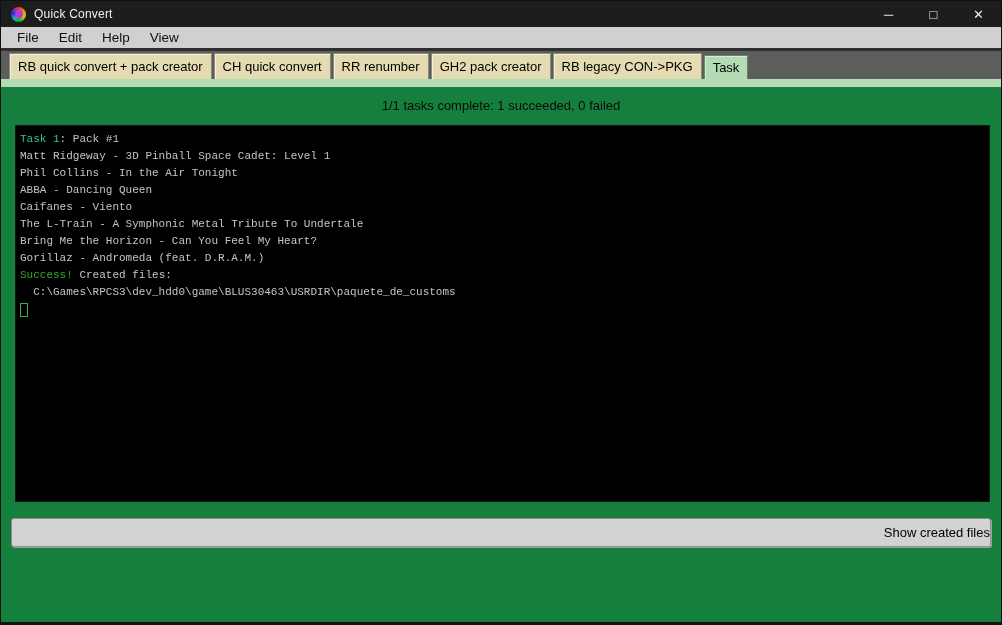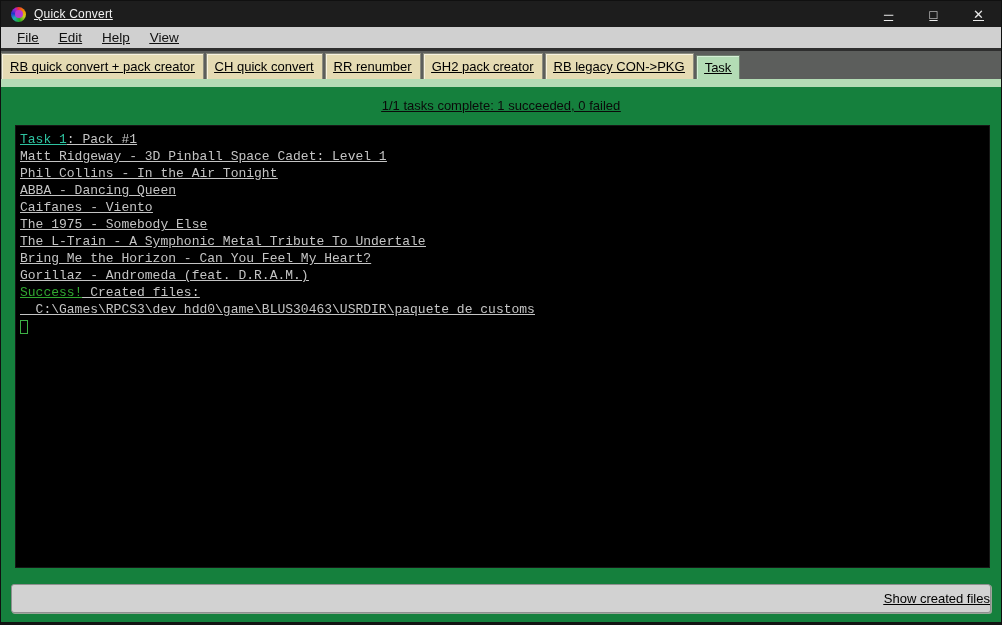--- a/index.html
+++ b/index.html
@@ -1,15 +1,15 @@
 <!DOCTYPE html>
 <html><head>
 <meta charset="utf-8">
 <style>
-  * { margin:0; padding:0; box-sizing:border-box;text-decoration:underline; }
+  * { margin:0; padding:0; box-sizing:border-box; }
   html,body { width:1002px; height:625px; overflow:hidden; background:#000; }
   .window {
     width:1002px; height:625px;
     border:1px solid #101010; border-bottom:3px solid #141414;
     display:flex; flex-direction:column;
     font-family:"Liberation Sans", sans-serif;
     background:#b3dcb5;
   }
   
   .titlebar {
@@ -34,46 +34,46 @@
   }
   
   .menubar {
     height:24px; background:#d0d0d0; border-bottom:3px solid #2e2e2e;
     display:flex; align-items:center; padding-left:6px; flex:0 0 auto;
   }
   .menu-item { font-size:13.5px; color:#101010; padding:3px 10px; }
   
   .tabstrip {
     height:28px; background:#5c5e5c; display:flex; align-items:stretch;
-    flex:0 0 auto;
+    padding-left:8px; flex:0 0 auto;
   }
   .tab {
     background:#e5dbb3; color:#000; font-size:13px;
     border:1px solid #8b8b7d; border-bottom:none;
     box-shadow:inset 1px 1px 0 #f7f2e0;
     margin-top:2px; margin-right:2px;
     display:flex; align-items:center; padding:0 8px;
     white-space:nowrap;
   }
   .tab.active {
     background:#b3dcb5; margin-top:4px;
     box-shadow:inset 1px 1px 0 #d6efd7;
     border-color:#6f7f6f;
   }
   
   .content { flex:1; background:#15803d; display:flex; flex-direction:column;margin-top:8px; }
   .status-label {
     text-align:center; font-size:13px; color:#0a0a0a; margin-top:11px;
   }
   .terminal {
-    margin:12px 11px 0 14px; height:443px;
+    margin:12px 11px 0 14px; height:377px;
     background:#000; border:1px solid #161616;
     padding:5px 4px;
     font-family:"Liberation Mono", monospace;
-    font-size:13px; line-height:17px;
+    font-size:11px; line-height:17px;
     color:#c4c4c4; overflow:hidden;
   }
   .tline { white-space:pre; }
   .seg-default { color:#c4c4c4; }
   .seg-teal { color:#2ec2a0; }
   .seg-green { color:#31a831; }
   .cursor-block {
     display:inline-block; width:8px; height:14px;
     border:1px solid #3db045; margin-top:2px;
   }
@@ -117,21 +117,20 @@
     </div>
 
   <div class="content">
     <div class="status-label">1/1 tasks complete: 1 succeeded, 0 failed</div>
     <div class="terminal" id="terminal">
         <div class="tline"><span class="seg-teal">Task 1</span><span class="seg-default">: Pack #1</span></div>
         <div class="tline"><span class="seg-default">Matt Ridgeway - 3D Pinball Space Cadet: Level 1</span></div>
         <div class="tline"><span class="seg-default">Phil Collins - In the Air Tonight</span></div>
         <div class="tline"><span class="seg-default">ABBA - Dancing Queen</span></div>
         <div class="tline"><span class="seg-default">Caifanes - Viento</span></div>
-        <div class="tline"><span class="seg-default">The 1975 - Somebody Else</span></div>
         <div class="tline"><span class="seg-default">The L-Train - A Symphonic Metal Tribute To Undertale</span></div>
         <div class="tline"><span class="seg-default">Bring Me the Horizon - Can You Feel My Heart?</span></div>
         <div class="tline"><span class="seg-default">Gorillaz - Andromeda (feat. D.R.A.M.)</span></div>
         <div class="tline"><span class="seg-green">Success!</span><span class="seg-default"> Created files:</span></div>
         <div class="tline"><span class="seg-default">  C:\Games\RPCS3\dev_hdd0\game\BLUS30463\USRDIR\paquete_de_customs</span></div>
         <div class="tline"><span class="cursor-block"></span></div>
       </div>
     <div class="show-files-btn">Show created files</div>
   </div>
 

